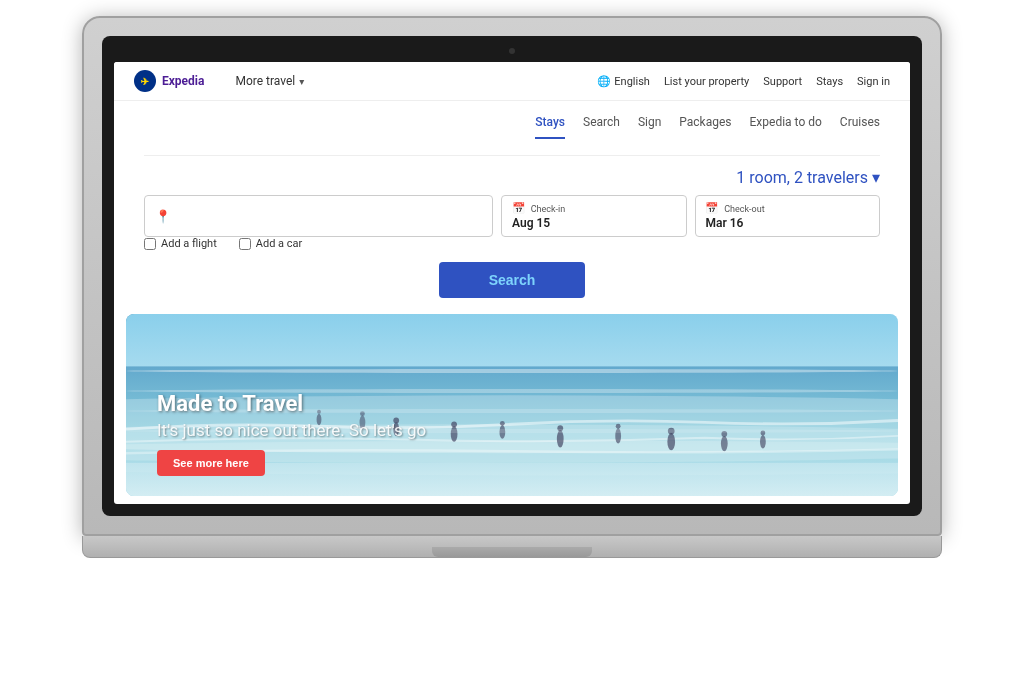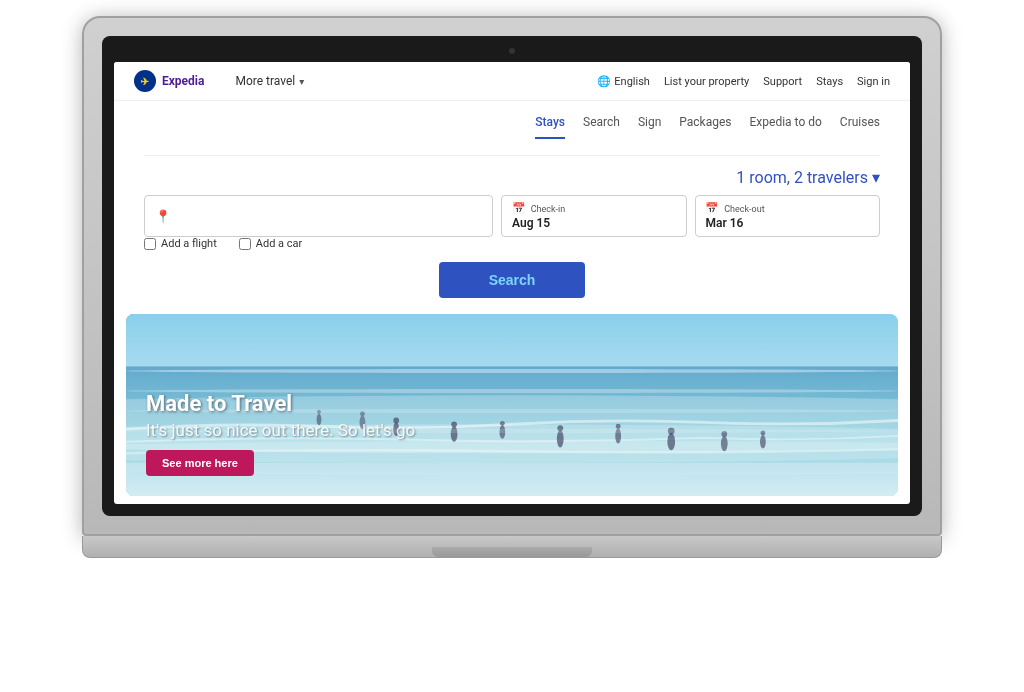--- a/index.html
+++ b/index.html
@@ -339,40 +339,40 @@
       right: 0;
       height: 4px;
       background: rgba(255,255,255,0.4);
       border-radius: 50%;
       box-shadow: 0 20px 0 rgba(255,255,255,0.3), 0 40px 0 rgba(255,255,255,0.2), 0 60px 0 rgba(255,255,255,0.15);
     }
 
     .hero-content {
       position: absolute;
       bottom: 20px;
-      left: 20px;
+      left: 31px;
     }
 
     .hero-title {
       font-size: 22px;
       font-weight: 700;
       color: white;
       text-shadow: 1px 1px 3px rgba(0,0,0,0.5);
       margin-bottom: 4px;
     }
 
     .hero-subtitle {
       font-size: 17px;
       color: rgba(255,255,255,0.9);
       text-shadow: 1px 1px 2px rgba(0,0,0,0.4);
       margin-bottom: 10px;
     }
 
     .see-more-btn {
-      background: #be185d;
+      background: #ef4444;
       color: white;
       border: none;
       border-radius: 4px;
       padding: 7px 16px;
       font-size: 11px;
       font-weight: 600;
       cursor: pointer;
       text-align: right;
     }
 

